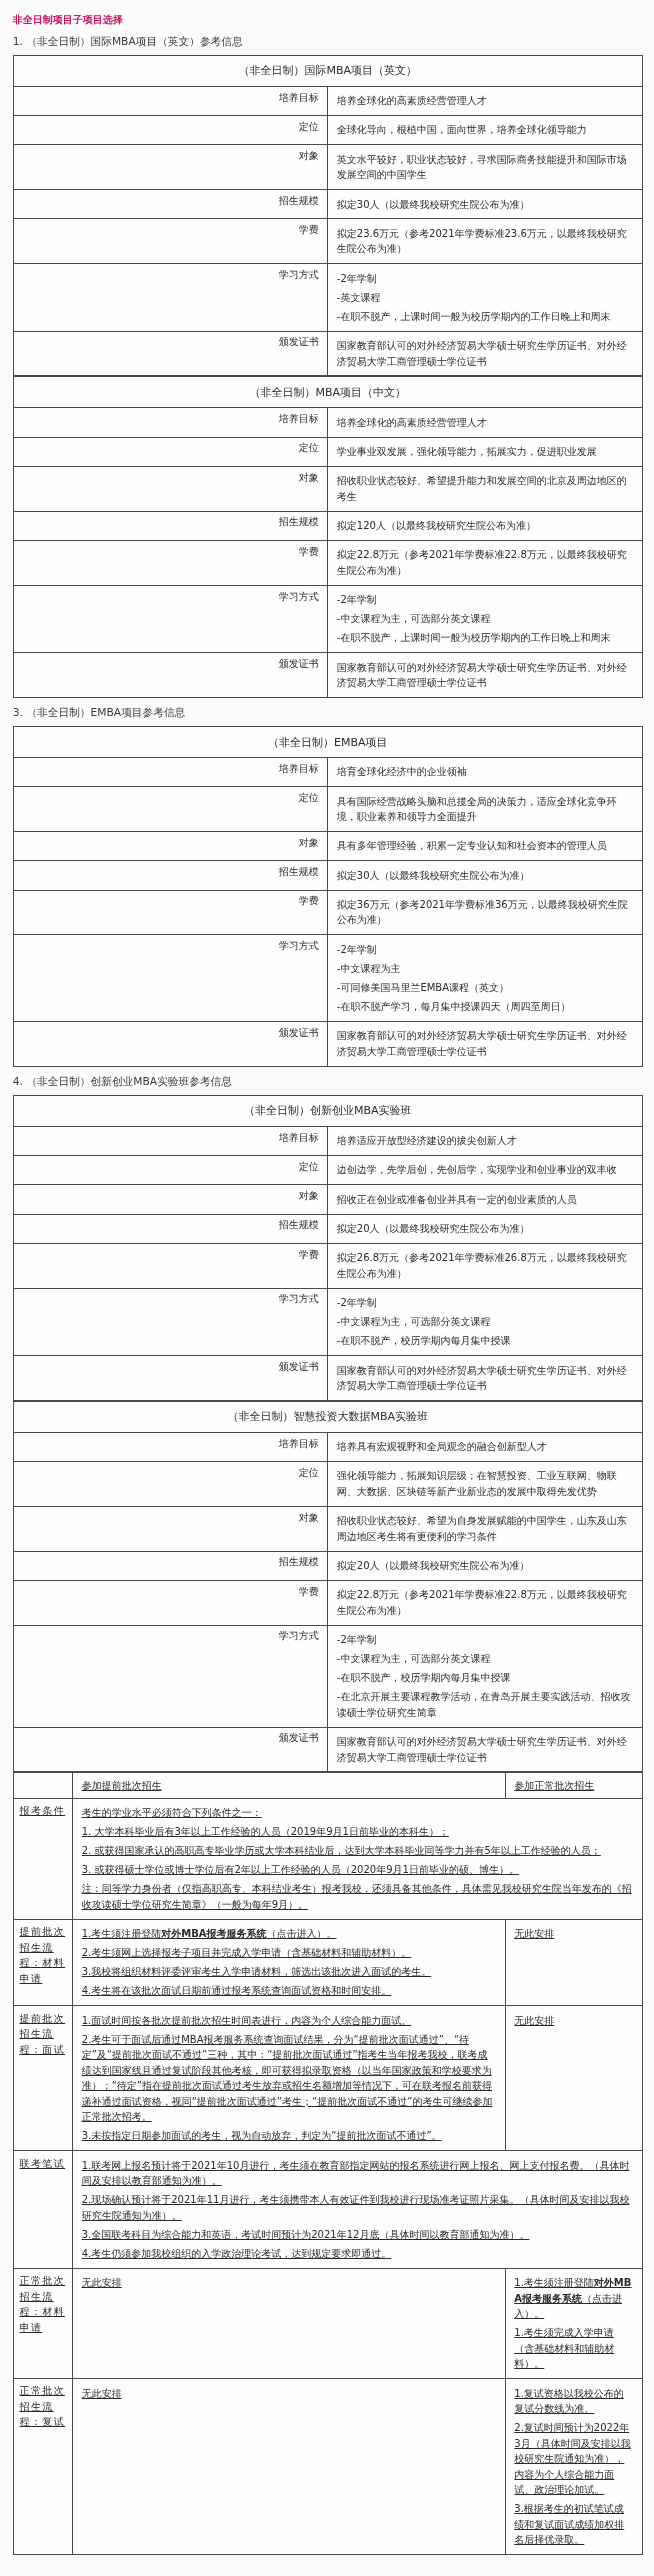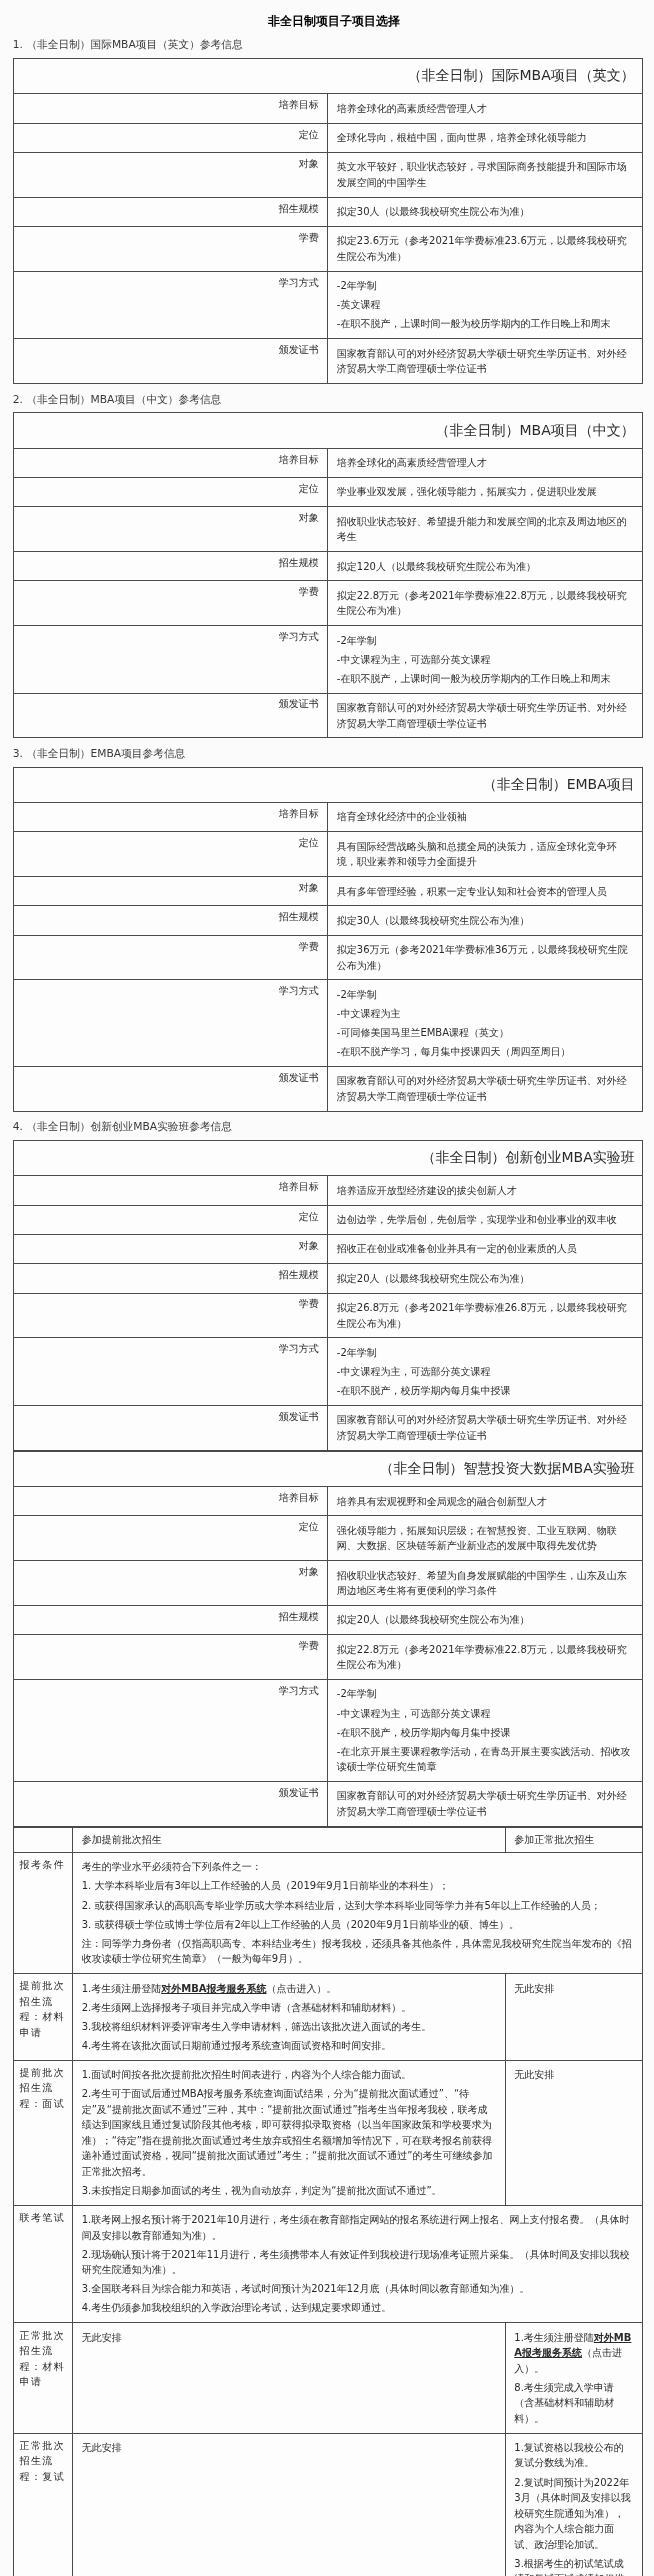--- a/index.html
+++ b/index.html
@@ -1,25 +1,25 @@
 <!DOCTYPE html>
 <html style="font-size:11.4px"><head>
 <meta charset="utf-8">
 <style>
   html,body{margin:0;padding:0;background:#f1f1f1;}
   body{font-family:"DejaVu Sans","Liberation Sans",sans-serif;color:#2a2a2a;}
   .page{width:655px;background:#fbfbfb;margin:0 auto;padding:4.3px 0 21px 0;box-sizing:border-box;}
-  .main-title{color:#000000;font-size:12px;font-weight:bold;margin:8.5px 0 5.7px 12.8px;text-align:center;}
+  .main-title{color:#be185d;font-size:10px;font-weight:bold;margin:8.5px 0 5.7px 12.8px;}
   .section-heading{font-size:10.7px;color:#3a3a3a;margin:8.5px 0 5.7px 12.8px;}
   table{border-collapse:collapse;margin-left:12.8px;width:630px;background:#fdfdfd;table-layout:fixed;}
   td{border:0.7px solid #4a4a4a;padding:2.8px 8.5px;font-size:10px;line-height:1.55;vertical-align:top;word-break:break-all;}
-  td.tbl-title{text-align:right;padding:6.4px 7px;font-size:14px;}
+  td.tbl-title{text-align:center;padding:6.4px 7px;font-size:11px;}
   td.lbl{width:89px;text-align:right;}
   td p{margin:3.6px 0;}
-  .proc-table td{line-height:1.55;}
+  .proc-table td{line-height:1.55;text-decoration:underline;}
   .proc-table td.plbl{width:47px;letter-spacing:1.4px;padding:4.3px 5.7px;}
   .proc-table td.pnorm{width:119px;}
   .proc-table td.phead{padding:4.3px 8.5px;}
   .sys-link{font-weight:bold;text-decoration:underline;cursor:pointer;text-align:center;}
 </style>
 </head>
 <body>
 
 <div class="page">
 
@@ -71,21 +71,20 @@
             </td>
           </tr>
           <tr>
             <td class="lbl">颁发证书</td>
             <td>
               <p>国家教育部认可的对外经济贸易大学硕士研究生学历证书、对外经济贸易大学工商管理硕士学位证书</p>
             </td>
           </tr>
         </tbody>
       </table>
-      <div class="section-heading">2. （非全日制）MBA项目（中文）参考信息</div>
       <table>
         <tbody>
           <tr>
             <td colspan="2" class="tbl-title">（非全日制）MBA项目（中文）</td>
           </tr>
           <tr>
             <td class="lbl">培养目标</td>
             <td>
               <p>培养全球化的高素质经营管理人才</p>
             </td>
@@ -339,21 +338,21 @@
             <p>4.考生仍须参加我校组织的入学政治理论考试，达到规定要求即通过。</p>
           </td>
         </tr>
         <tr>
           <td class="plbl">正常批次招生流程：材料申请</td>
           <td>
             <p>无此安排</p>
           </td>
           <td class="pnorm">
             <p><span>1.考生须注册登陆</span><span class="sys-link">对外MBA报考服务系统</span><span>（点击进入）。</span></p>
-            <p>8.考生须完成入学申请（含基础材料和辅助材料）。</p>
+            <p>1.考生须完成入学申请（含基础材料和辅助材料）。</p>
           </td>
         </tr>
         <tr>
           <td class="plbl">正常批次招生流程：复试</td>
           <td>
             <p>无此安排</p>
           </td>
           <td class="pnorm">
             <p>1.复试资格以我校公布的复试分数线为准。</p>
             <p>2.复试时间预计为2022年3月（具体时间及安排以我校研究生院通知为准），内容为个人综合能力面试、政治理论加试。</p>

